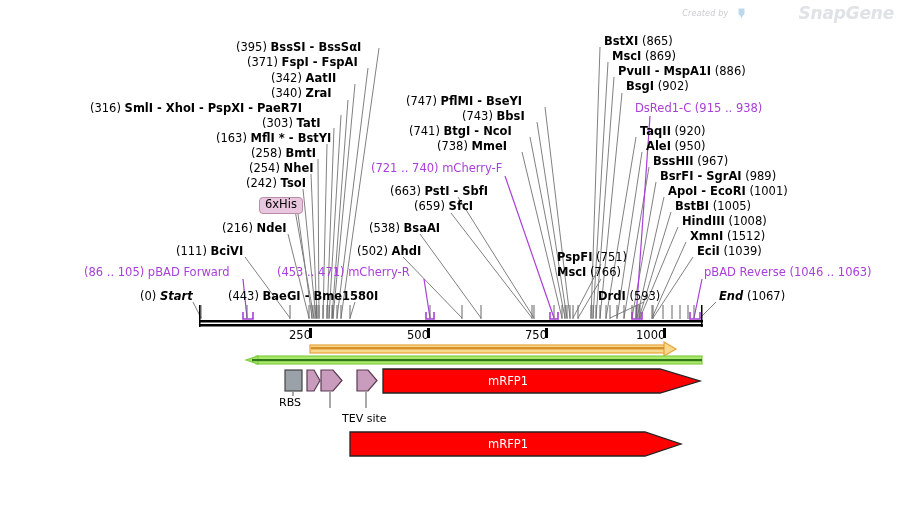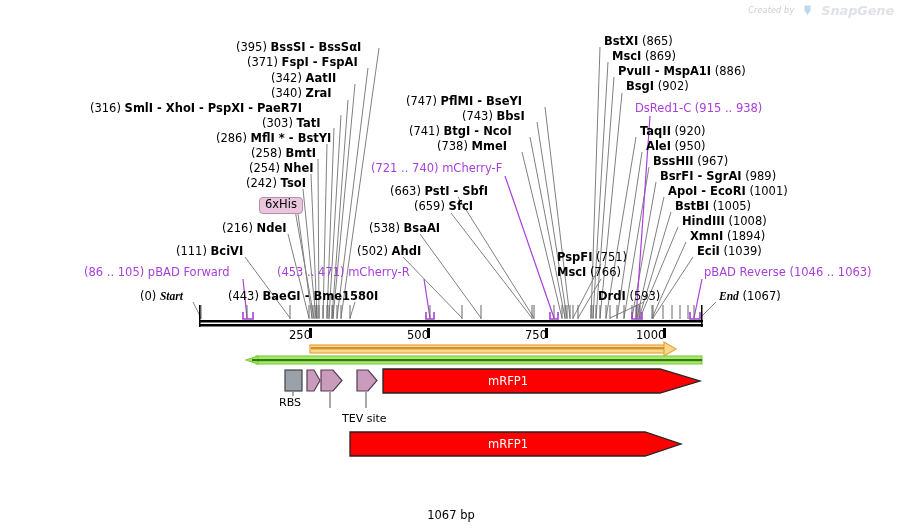--- a/index.html
+++ b/index.html
@@ -17,36 +17,36 @@
   
   .watermark {
     position:absolute; right:8px; top:3px;
     display:flex; align-items:center; gap:10px;
     font-size:8px; color:#c9ccd1; letter-spacing:.2px;font-style:italic;
   }
   .watermark .wm-logo {
     width:7px; height:11px; position:relative; display:inline-block;
   }
   .watermark .wm-logo svg { display:block; }
-  .watermark .wm-brand { font-size:13px; font-weight:bold; color:#dfe2e6; letter-spacing:-.2px; }
+  .watermark .wm-brand { font-size:17px; font-weight:bold; color:#dfe2e6; letter-spacing:-.2px;margin-left:43px; }
 
   
   .lbl {
     position:absolute;
     font-size:11.5px;
     color:#000;
     white-space:nowrap;
     line-height:1;
   }
   .lbl .pos { font-weight:normal; }
   .lbl .nm  { font-weight:bold; }
   .lbl.primer { color:#a83fd9; font-weight:normal; }
   .lbl.primer .pos { color:#a83fd9; }
   .lbl.primer .nm { color:#a83fd9; font-weight:normal; }
-  .lbl.endmark .nm { font-weight:bold; font-style:italic;font-family:Liberation Serif, serif; }
+  .lbl.endmark .nm { font-weight:bold; font-style:italic; }
 
   
   .pill {
     position:absolute;
     font-size:11.5px;
     background:#e9c6dd;
     border:1px solid #b98cab;
     border-radius:4px;
     padding:1px 5px 2px 5px;
     color:#000;
@@ -149,21 +149,21 @@
     </g>
   </svg>
 
   <div>
     <div class="lbl" style="left:236px;top:42px"><span class="pos">(395)</span> <span class="nm">BssSI  -  BssSαI</span></div>
     <div class="lbl" style="left:247px;top:57px"><span class="pos">(371)</span> <span class="nm">FspI  -  FspAI</span></div>
     <div class="lbl" style="left:271px;top:73px"><span class="pos">(342)</span> <span class="nm">AatII</span></div>
     <div class="lbl" style="left:271px;top:88px"><span class="pos">(340)</span> <span class="nm">ZraI</span></div>
     <div class="lbl" style="left:90px;top:103px"><span class="pos">(316)</span> <span class="nm">SmlI  -  XhoI  -  PspXI  -  PaeR7I</span></div>
     <div class="lbl" style="left:262px;top:118px"><span class="pos">(303)</span> <span class="nm">TatI</span></div>
-    <div class="lbl" style="left:216px;top:133px"><span class="pos">(286)</span> <span class="nm">MflI *  -  BstYI</span></div>
+    <div class="lbl" style="left:216px;top:133px"><span class="pos">(163)</span> <span class="nm">MflI *  -  BstYI</span></div>
     <div class="lbl" style="left:251px;top:148px"><span class="pos">(258)</span> <span class="nm">BmtI</span></div>
     <div class="lbl" style="left:249px;top:163px"><span class="pos">(254)</span> <span class="nm">NheI</span></div>
     <div class="lbl" style="left:246px;top:178px"><span class="pos">(242)</span> <span class="nm">TsoI</span></div>
     <div class="lbl" style="left:222px;top:223px"><span class="pos">(216)</span> <span class="nm">NdeI</span></div>
     <div class="lbl" style="left:176px;top:246px"><span class="pos">(111)</span> <span class="nm">BciVI</span></div>
     <div class="lbl endmark" style="left:140px;top:291px"><span class="pos">(0)</span> <span class="nm">Start</span></div>
   </div>
 
   <div>
     <div class="lbl" style="left:406px;top:96px"><span class="pos">(747)</span> <span class="nm">PflMI  -  BseYI</span></div>
@@ -182,21 +182,21 @@
     <div class="lbl" style="left:612px;top:51px"><span class="nm">MscI</span> <span class="pos">(869)</span></div>
     <div class="lbl" style="left:618px;top:66px"><span class="nm">PvuII  -  MspA1I</span> <span class="pos">(886)</span></div>
     <div class="lbl" style="left:626px;top:81px"><span class="nm">BsgI</span> <span class="pos">(902)</span></div>
     <div class="lbl" style="left:640px;top:126px"><span class="nm">TaqII</span> <span class="pos">(920)</span></div>
     <div class="lbl" style="left:646px;top:141px"><span class="nm">AleI</span> <span class="pos">(950)</span></div>
     <div class="lbl" style="left:653px;top:156px"><span class="nm">BssHII</span> <span class="pos">(967)</span></div>
     <div class="lbl" style="left:660px;top:171px"><span class="nm">BsrFI  -  SgrAI</span> <span class="pos">(989)</span></div>
     <div class="lbl" style="left:668px;top:186px"><span class="nm">ApoI  -  EcoRI</span> <span class="pos">(1001)</span></div>
     <div class="lbl" style="left:675px;top:201px"><span class="nm">BstBI</span> <span class="pos">(1005)</span></div>
     <div class="lbl" style="left:682px;top:216px"><span class="nm">HindIII</span> <span class="pos">(1008)</span></div>
-    <div class="lbl" style="left:690px;top:231px"><span class="nm">XmnI</span> <span class="pos">(1894)</span></div>
+    <div class="lbl" style="left:690px;top:231px"><span class="nm">XmnI</span> <span class="pos">(1512)</span></div>
     <div class="lbl" style="left:697px;top:246px"><span class="nm">EciI</span> <span class="pos">(1039)</span></div>
     <div class="lbl" style="left:557px;top:252px"><span class="nm">PspFI</span> <span class="pos">(751)</span></div>
     <div class="lbl" style="left:557px;top:267px"><span class="nm">MscI</span> <span class="pos">(766)</span></div>
     <div class="lbl" style="left:598px;top:291px"><span class="nm">DrdI</span> <span class="pos">(593)</span></div>
     <div class="lbl endmark" style="left:719px;top:291px"><span class="nm">End</span> <span class="pos">(1067)</span></div>
   </div>
 
   <div>
     <div class="lbl primer" style="left:84px;top:267px"><span class="pos">(86 .. 105)</span> <span class="nm">pBAD Forward</span></div>
     <div class="lbl primer" style="left:277px;top:267px"><span class="pos">(453 .. 471)</span> <span class="nm">mCherry-R</span></div>
@@ -321,15 +321,14 @@
     <path d="M350 432 L645 432 L681 444 L645 456 L350 456 Z" fill="#FF0000" stroke="#222" stroke-width="1.3"></path>
   </svg>
 
   <div class="feat-label inside" style="left:480px;top:374px;color:#fff">mRFP1</div>
   <div class="feat-label inside" style="left:480px;top:437px;color:#fff">mRFP1</div>
 
   <div class="feat-label" style="left:279px;top:396px">RBS</div>
   <div class="feat-label" style="left:342px;top:412px">TEV site</div>
 
   <div class="title" style="top:491px">mRFP1-pBAD</div>
-  <div class="subtitle" style="top:508px">1067 bp</div>
 
 </div>
 
 </body></html>

